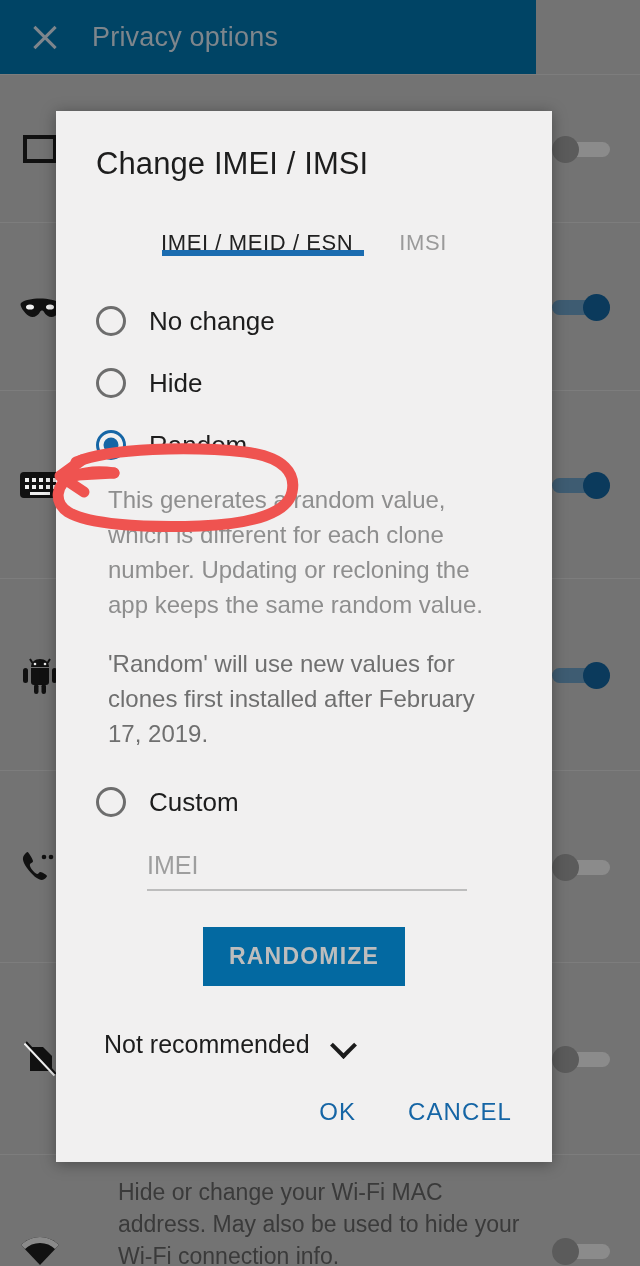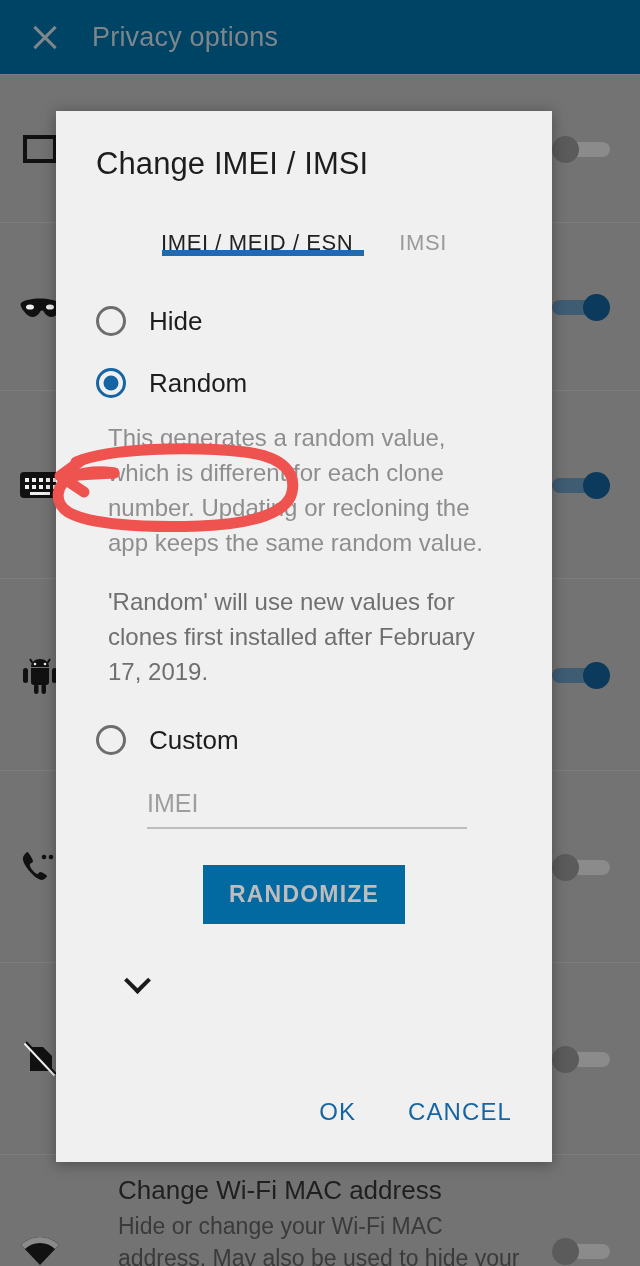--- a/index.html
+++ b/index.html
@@ -18,21 +18,21 @@
 
   
   #backdrop {
     position: absolute;
     inset: 0;
     background: #737373;
   }
   .appbar {
     position: absolute;
     left: 0; top: 0;
-    width: 640px;
+    width: 536px;
     height: 74px;
     background: #004465;
     display: flex;
     align-items: center;
   }
   .appbar-close {
     width: 34px;
     height: 34px;
     margin-left: 28px;
     position: relative;
@@ -426,21 +426,20 @@
     </div>
 
     <div class="bg-row" style="top:1080px;height:192px;">
       <div class="row-icon">
         <svg width="42" height="30" viewBox="0 0 42 30" aria-hidden="true">
           <path d="M2 9C7 4 14 1 21 1s14 3 19 8l-19 20z" fill="#111"></path>
           <path d="M2 9C7 4 14 1 21 1s14 3 19 8l-4 4C32 9 27 7 21 7S10 9 6 13z" fill="#8a8a8a"></path>
         </svg>
       </div>
       <div class="row-text">
-        <div class="row-title">Change Wi-Fi MAC address</div>
         <div class="row-sub">Hide or change your Wi-Fi MAC address. May also be used to hide your Wi-Fi connection info.</div>
       </div>
       <div class="toggle off">
         <div class="track"></div>
           <div class="thumb"></div>
       </div>
     </div>
 
   </div>
 </div>
@@ -450,20 +449,24 @@
   <div class="dlg-title">Change IMEI / IMSI</div>
 
   <div class="tabs">
     <div class="tab active">IMEI / MEID / ESN</div>
     <div class="tab inactive">IMSI</div>
     <div class="tab-underline"></div>
   </div>
 
   <div class="options">
 
+    <div class="opt-row">
+      <div class="radio"></div>
+      <div class="opt-label">No change</div>
+    </div>
 
     <div class="opt-row">
       <div class="radio"></div>
       <div class="opt-label">Hide</div>
     </div>
 
     <div class="opt-row">
       <div class="radio checked"></div>
       <div class="opt-label">Random</div>
     </div>
@@ -482,20 +485,21 @@
       <div class="imei-field">
         <input type="text" placeholder="IMEI" style="">
       </div>
 
       <div class="randomize-wrap">
         <button class="randomize-btn">RANDOMIZE</button>
       </div>
     </div>
 
     <div class="recommend-row">
+      <div class="recommend-label">Not recommended</div>
       <div class="chevron-down"></div>
     </div>
   </div>
 
   <div class="dlg-actions">
     <button>OK</button>
     <button>CANCEL</button>
   </div>
 </div>
 

